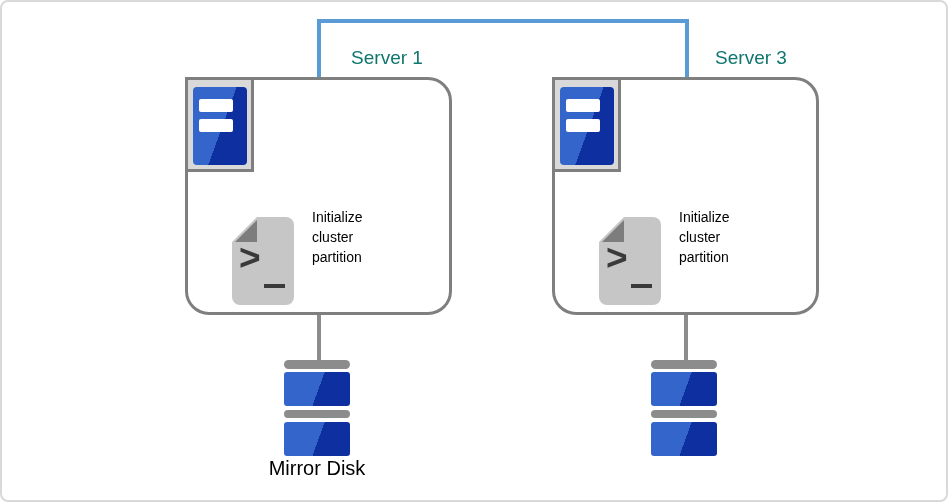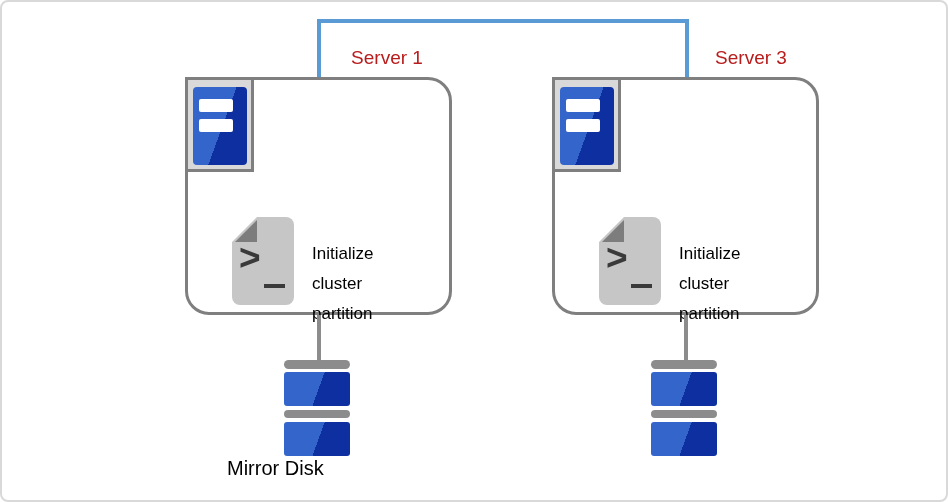--- a/index.html
+++ b/index.html
@@ -28,21 +28,21 @@
     border-left: 4px solid #5b9bd5;
     border-right: 4px solid #5b9bd5;
   }
 
   .server-label {
     position: absolute;
     top: 45px;
     width: 110px;
     text-align: center;
     font-size: 19px;
-    color: #b91c1c;
+    color: #0f766e;
     white-space: nowrap;
   }
   .server-label.s1 { left: 330px; }
   .server-label.s2 { left: 694px; }
 
   .server-group {
     position: absolute;
     top: 75px;
     width: 267px;
     height: 420px;
@@ -128,23 +128,23 @@
   }
   .underscore {
     position: absolute;
     left: 32px; top: 67px;
     width: 21px; height: 4px;
     background: #3a3a3a;
   }
 
   .task-text {
     position: absolute;
-    left: 127px; top: 162px;
-    font-size: 17px;
-    line-height: 30px;
+    left: 127px; top: 130px;
+    font-size: 14px;
+    line-height: 20px;
     color: #000000;
     white-space: pre-line;
   }
 
   
   .stem {
     position: absolute;
     left: 132px; top: 238px;
     width: 4px; height: 46px;
     background: #8c8c8c;
@@ -171,21 +171,21 @@
     height: 8px;
     background: #8c8c8c;
     border-radius: 4px;
     margin: 4px 0;
   }
 
   .disk-label {
     position: absolute;
     left: 42px; top: 380px;
     width: 180px;
-    text-align: left;
+    text-align: center;
     font-size: 20px;
     color: #000000;
     white-space: nowrap;
   }
 </style>
 </head>
 <body>
 
 <div class="canvas">
 

